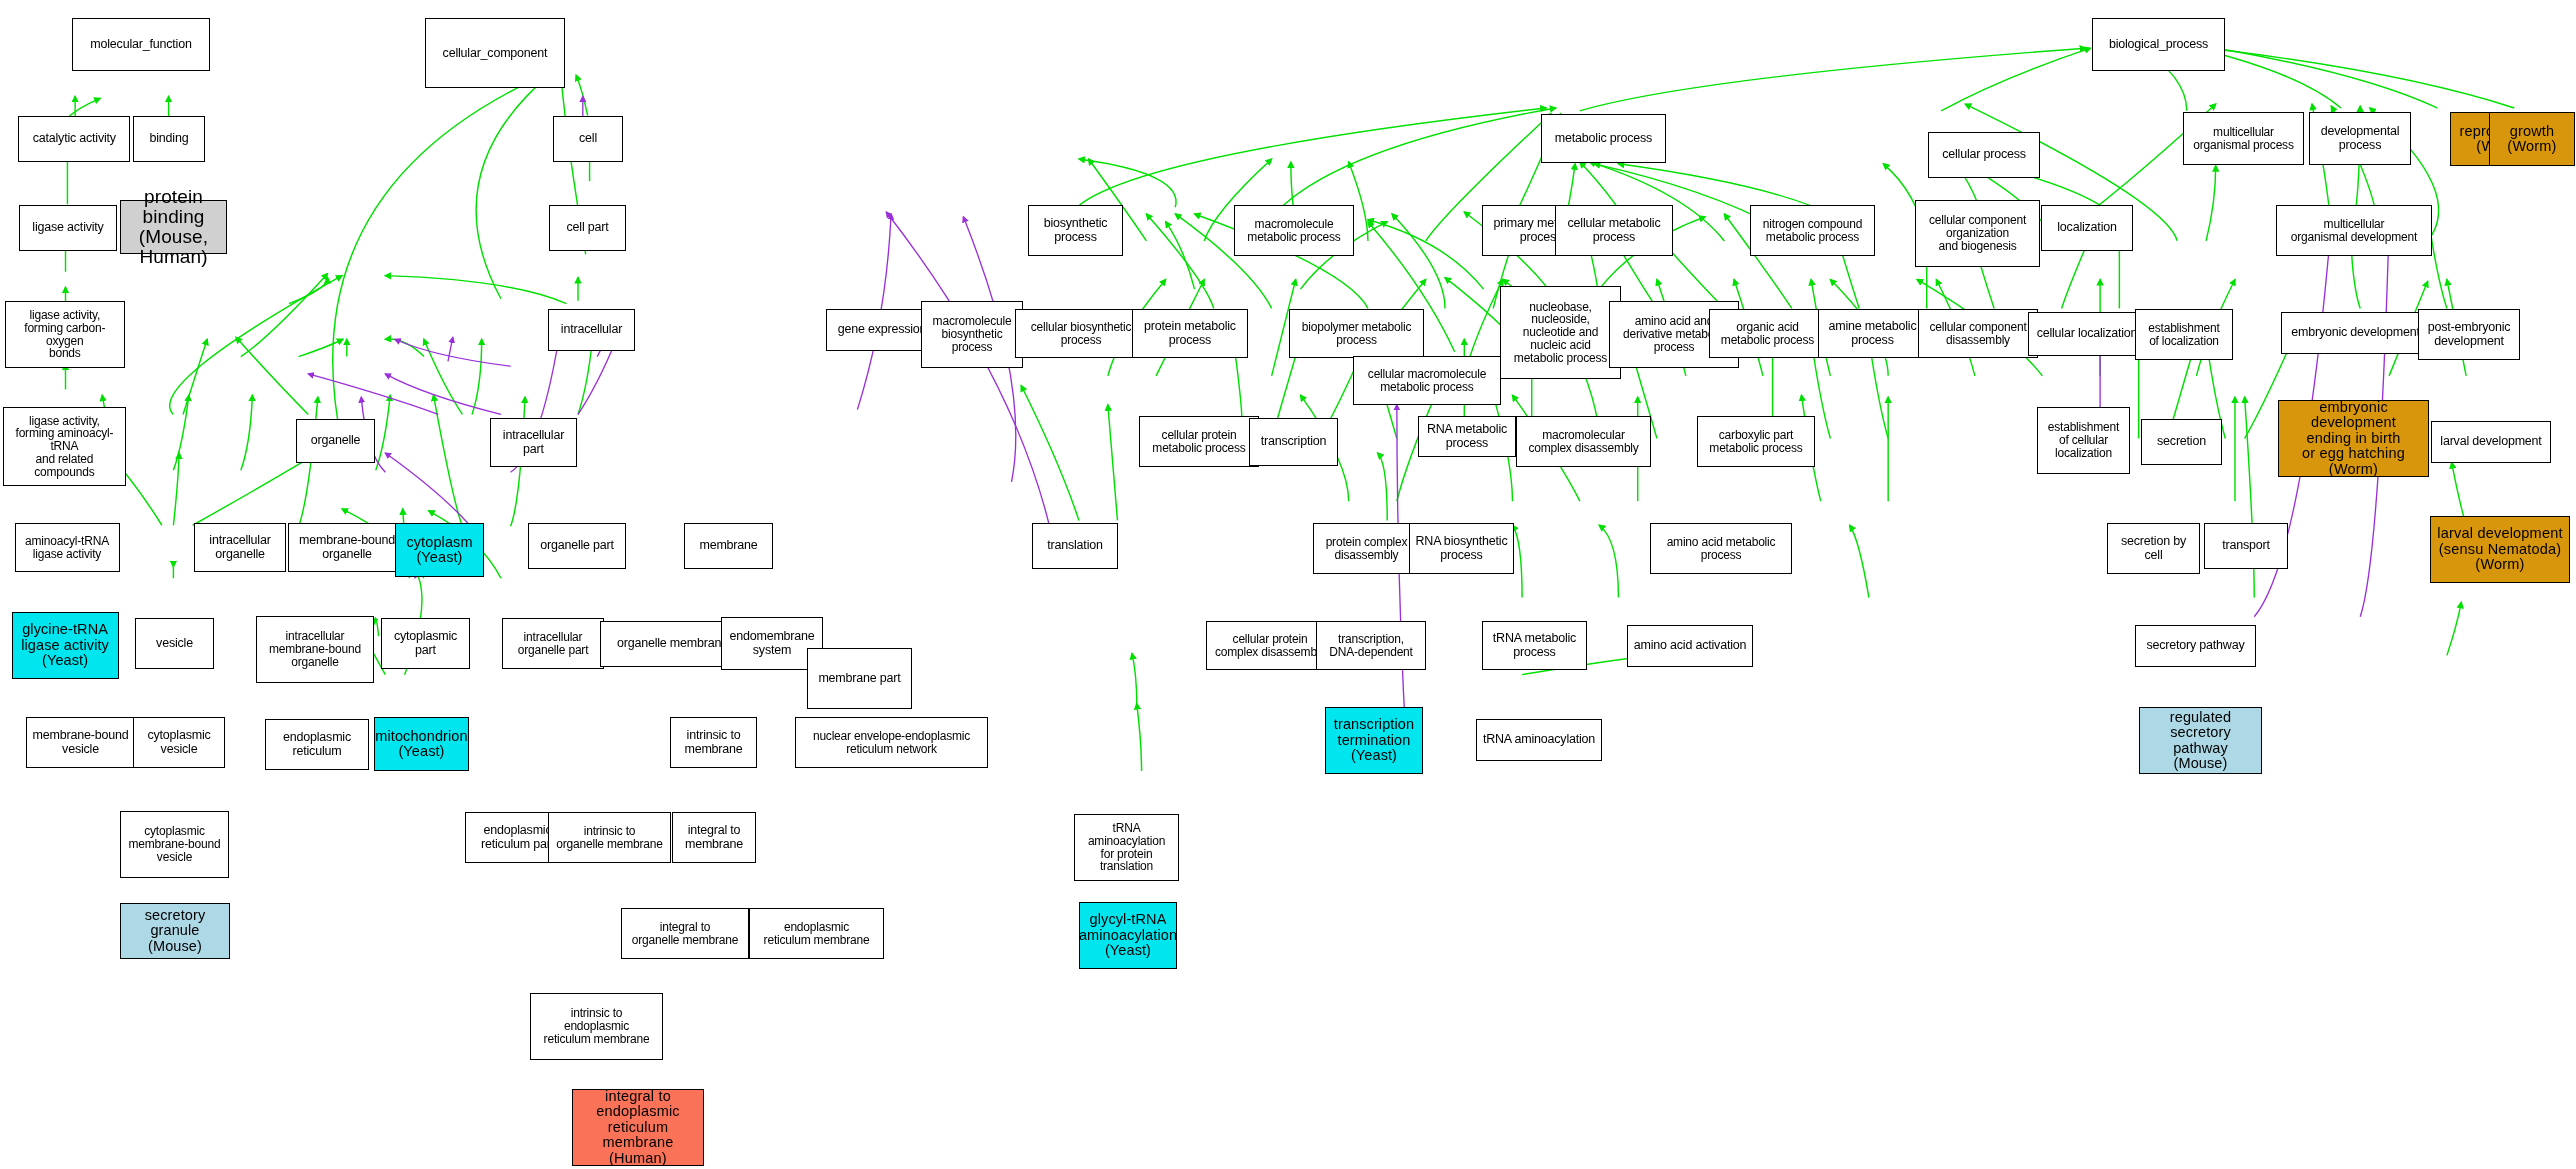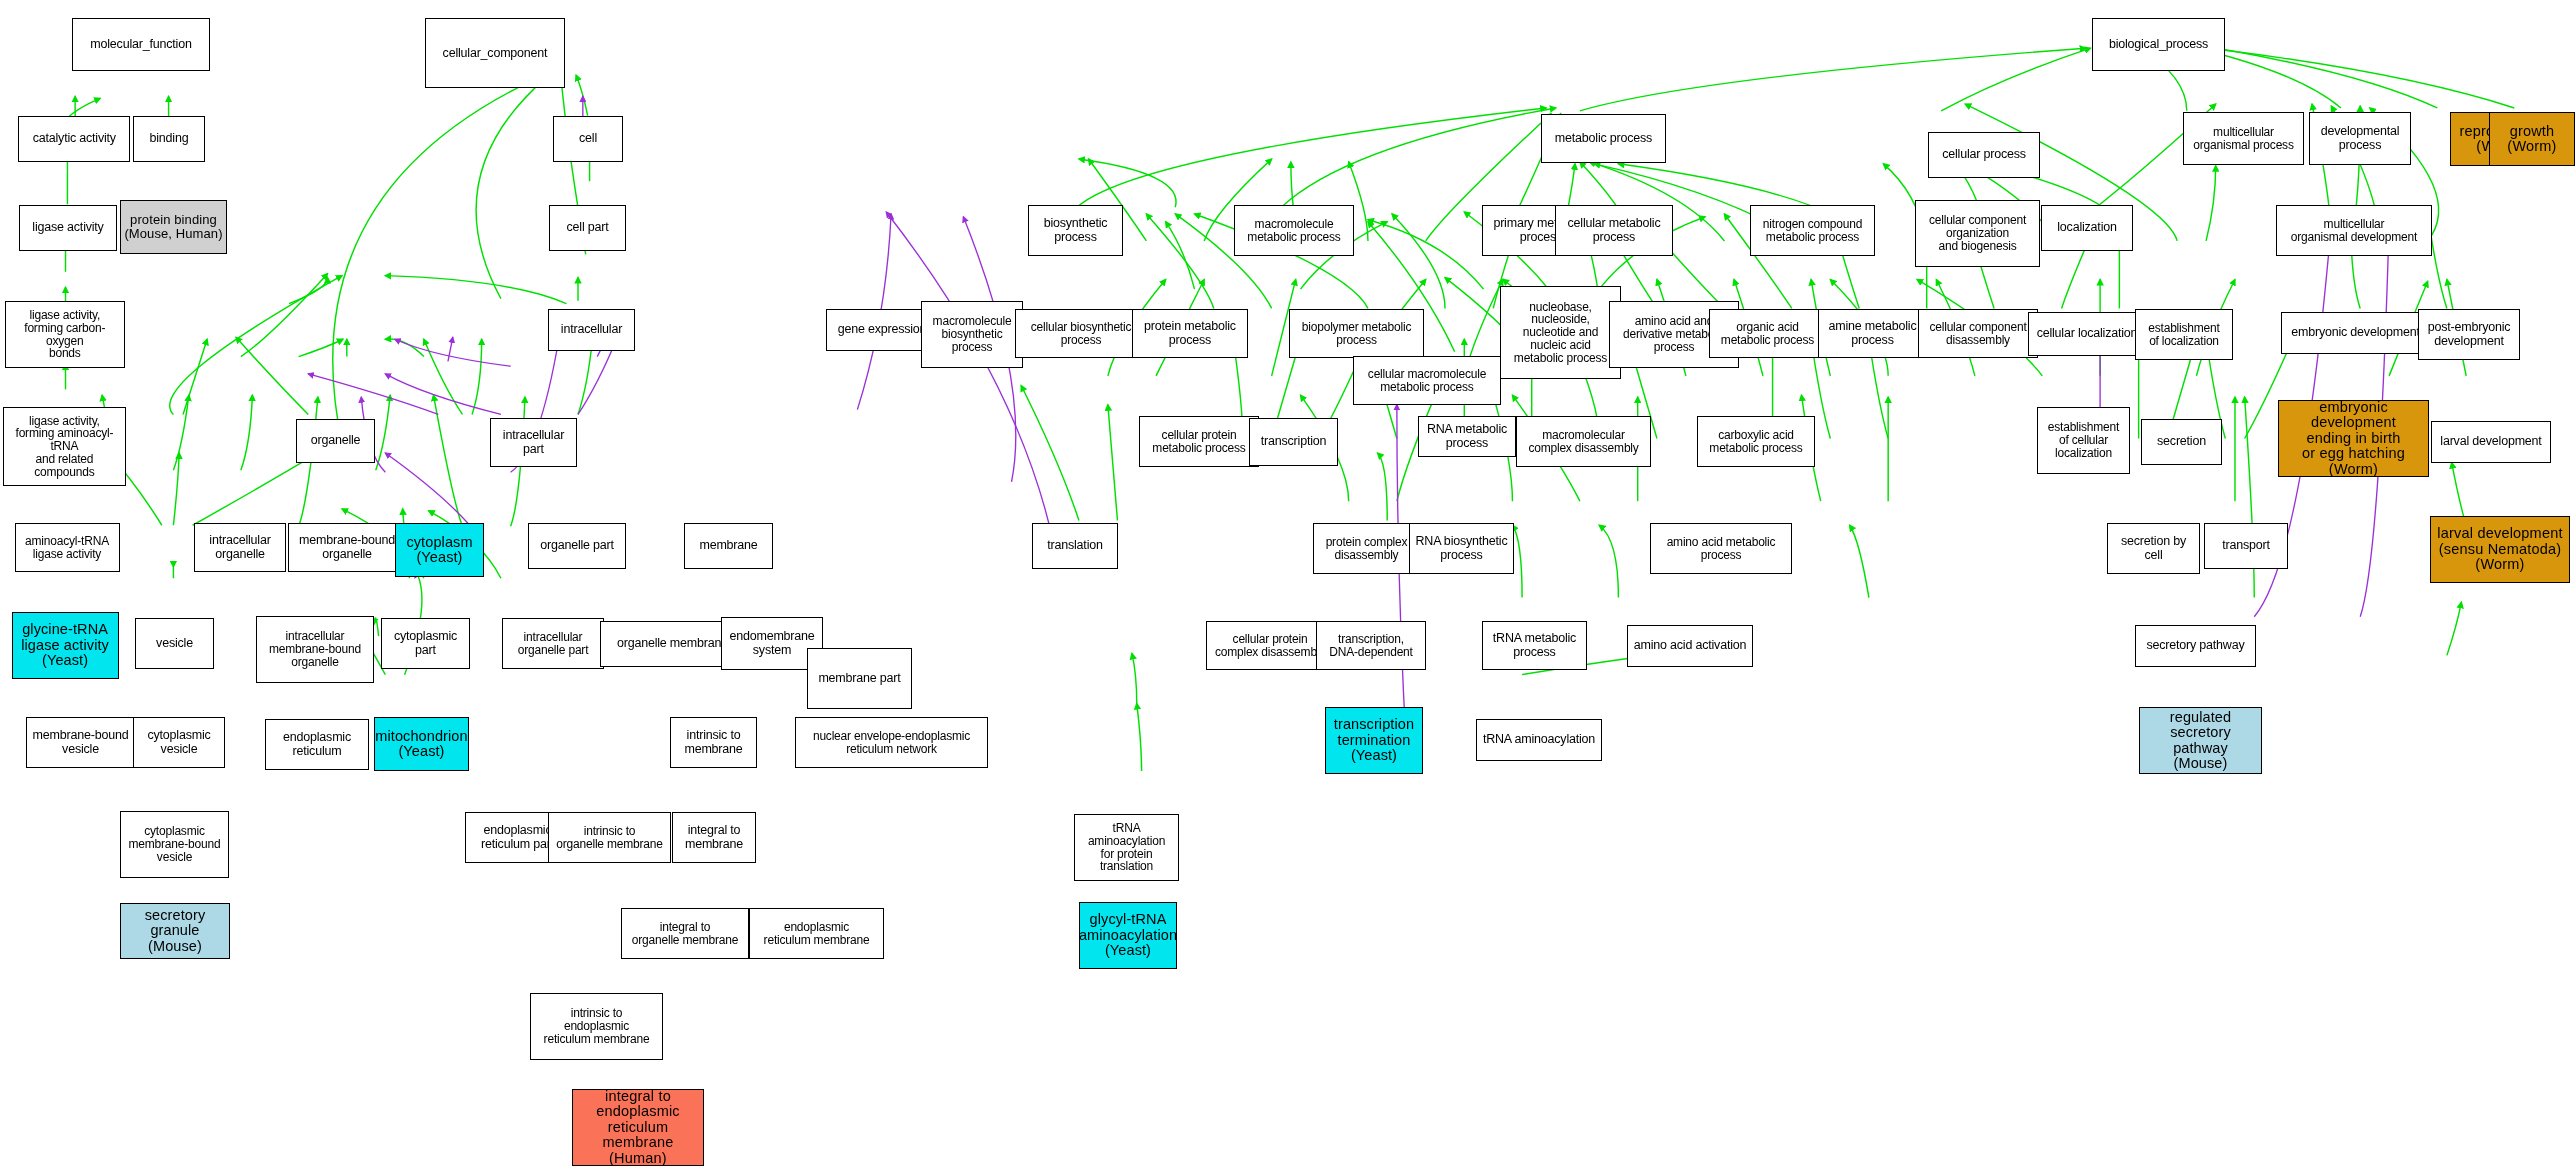--- a/index.html
+++ b/index.html
@@ -22,21 +22,21 @@
     align-items:center;
     justify-content:center;
     text-align:center;
     line-height:1.06;
     letter-spacing:-0.2px;
     white-space:pre-line;
     z-index:3;
     font-size:12.5px;
   }
   .node.small{font-size:12px;}
-  .node.grey{background:#d0d0d0;font-size:13px;letter-spacing:0.1px;}
+  .node.grey{background:#d0d0d0;font-size:19px;letter-spacing:0.1px;}
   .node.cyan{background:#00e5ee;font-size:14.5px;letter-spacing:0.1px;}
   .node.lightblue{background:#add8e6;font-size:14.5px;letter-spacing:0.1px;}
   .node.orange{background:#d8960c;font-size:14.5px;letter-spacing:0.2px;}
   .node.red{background:#fa7257;font-size:14.5px;letter-spacing:0.2px;}
 </style>
 </head>
 <body>
 
 <div id="canvas">
   <svg id="edges" viewBox="0 0 2674 1214" preserveAspectRatio="none">
@@ -364,21 +364,21 @@
       <div class="node" style="left: 2281px; top: 312px; width: 149px; height: 42px;">embryonic development</div>
       <div class="node" style="left: 2418px; top: 309px; width: 102px; height: 51px;">post-embryonic
 development</div>
       <div class="node small" style="left: 1139px; top: 416px; width: 120px; height: 51px;">cellular protein
 metabolic process</div>
       <div class="node" style="left: 1249px; top: 418px; width: 89px; height: 48px;">transcription</div>
       <div class="node" style="left: 1418px; top: 416px; width: 98px; height: 41px; text-align: center;">RNA metabolic
 process</div>
       <div class="node small" style="left: 1516px; top: 416px; width: 135px; height: 51px;">macromolecular
 complex disassembly</div>
-      <div class="node small" style="left: 1697px; top: 416px; width: 118px; height: 51px;">carboxylic acid
+      <div class="node small" style="left: 1697px; top: 416px; width: 118px; height: 51px;">carboxylic part
 metabolic process</div>
       <div class="node small" style="left: 2037px; top: 407px; width: 93px; height: 67px;">establishment
 of cellular
 localization</div>
       <div class="node" style="left: 2141px; top: 419px; width: 81px; height: 46px;">secretion</div>
       <div class="node orange" style="left: 2278px; top: 400px; width: 151px; height: 77px;">embryonic development
 ending in birth
 or egg hatching
 (Worm)</div>
       <div class="node" style="left: 2431px; top: 421px; width: 120px; height: 42px;">larval development</div>

